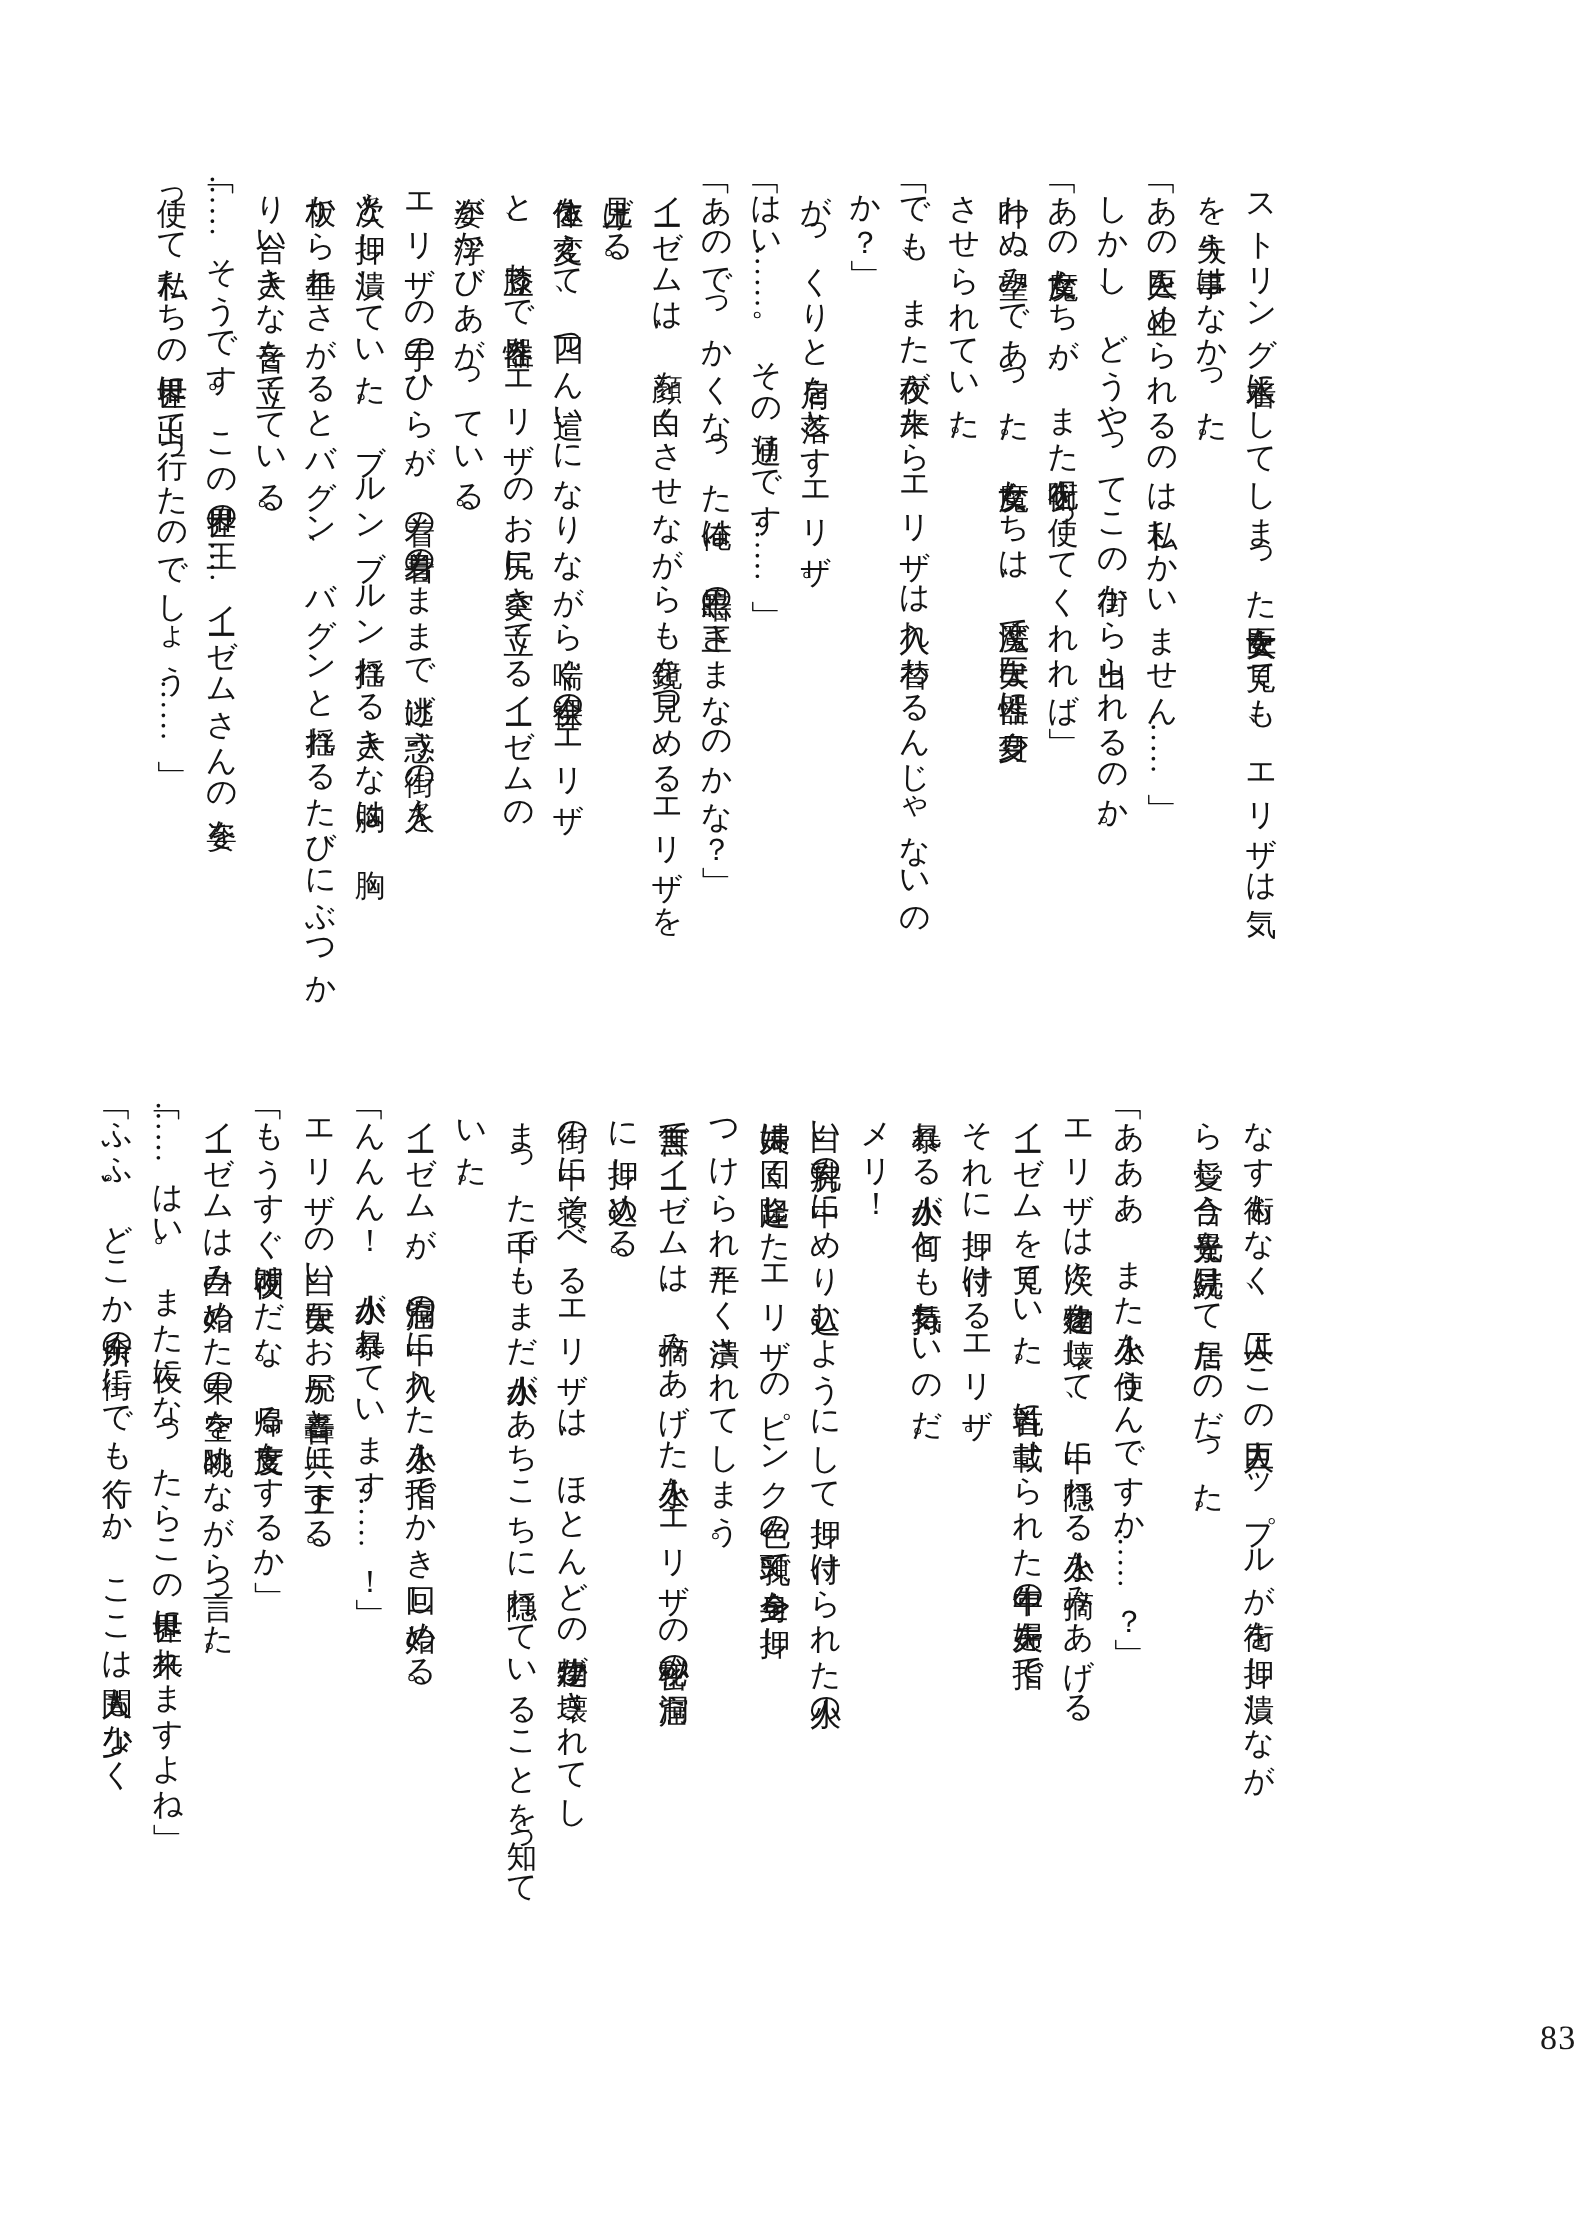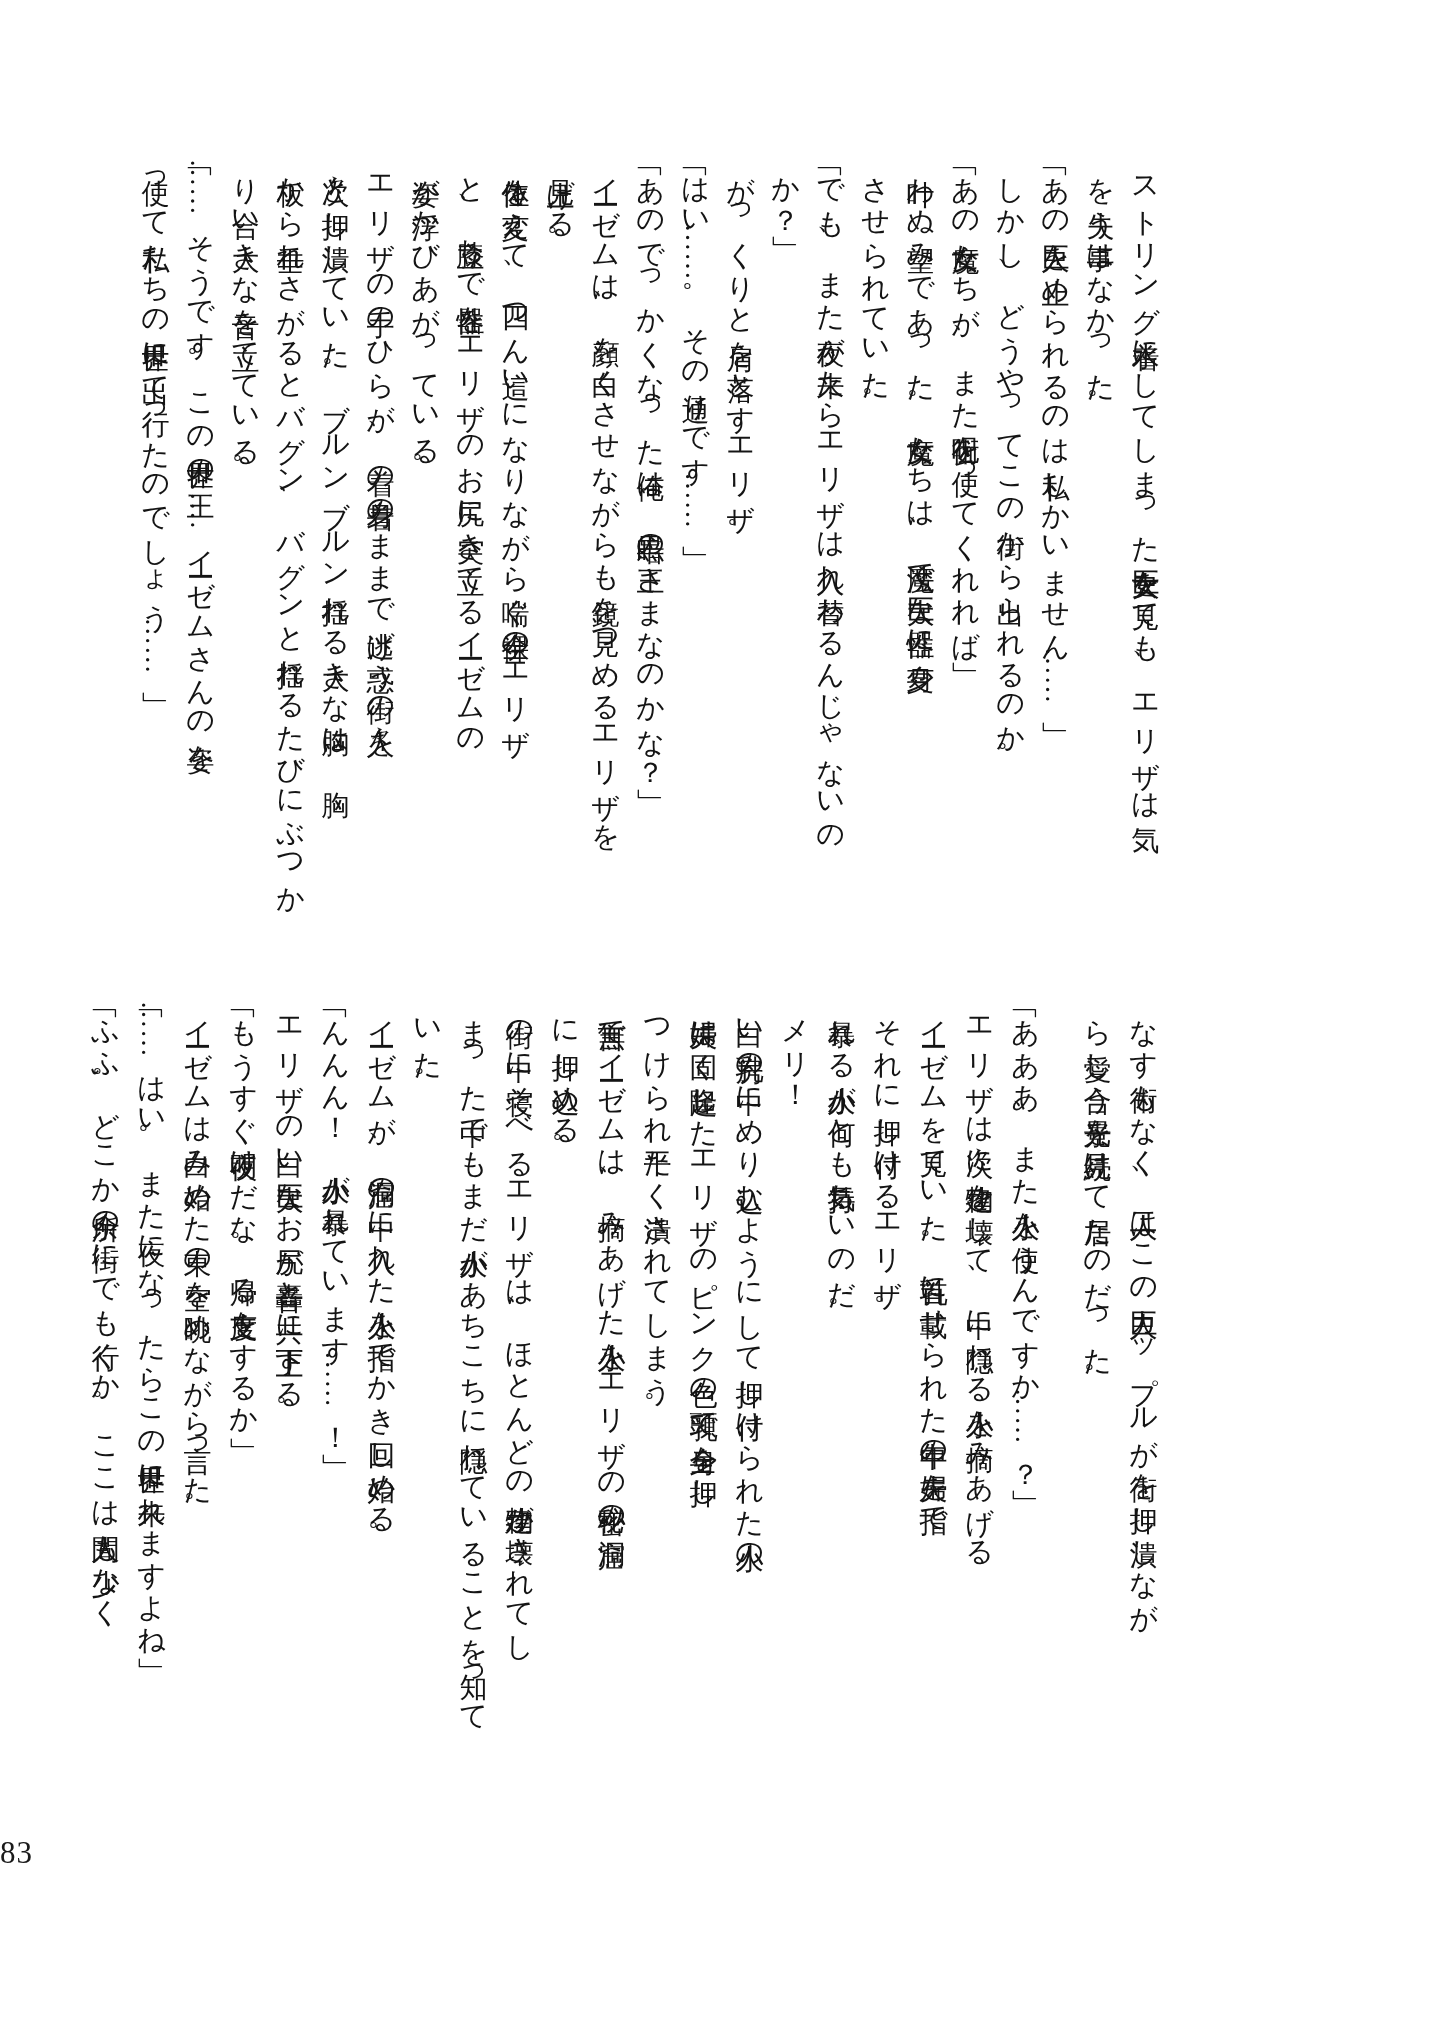--- a/index.html
+++ b/index.html
@@ -42,21 +42,21 @@
   }
   
   .gap-before {
     margin-block-start: 26px;
   }
   .page-number {
     position: absolute;
     top: 1835px;
     left: 0;
     width: 100%;
-    text-align: left;
+    text-align: right;
     font-size: 31px;
     letter-spacing: 1px;
     color: #1a1a1a;
   }
 </style>
 </head>
 <body>
 
 <div class="page">
 

